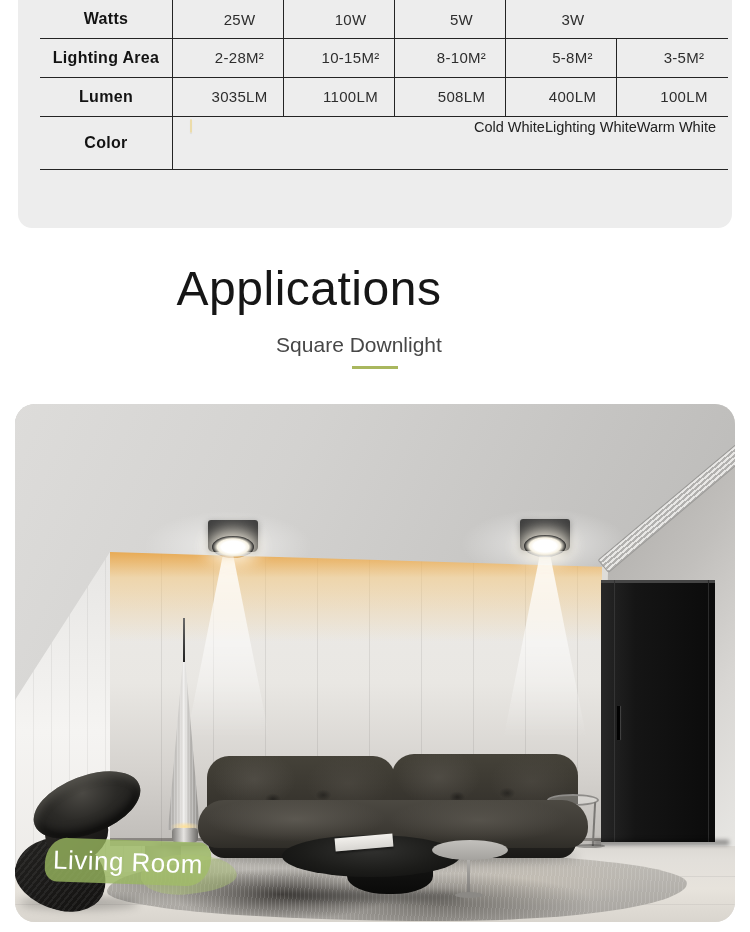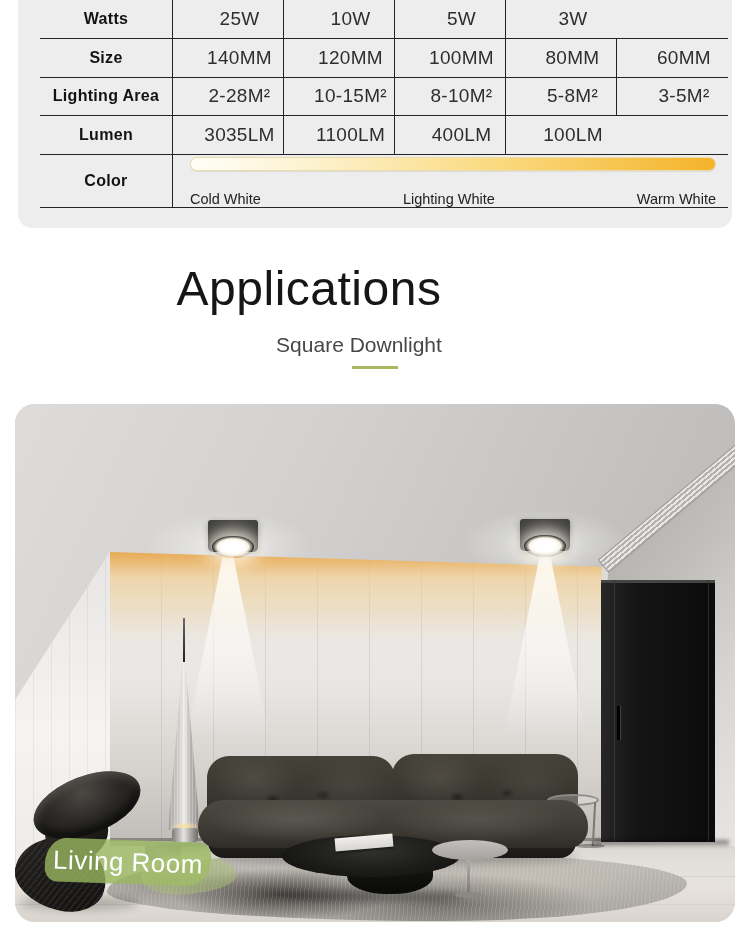--- a/index.html
+++ b/index.html
@@ -7,27 +7,27 @@
         font-family:"Liberation Sans",sans-serif;}
 
   
   .spec-panel{position:absolute;left:18px;top:0;width:714px;height:228px;
               background:#ededed;border-radius:0 0 14px 14px;}
   .spec{position:absolute;left:40px;top:0;width:688px;}
   .srow{display:grid;grid-template-columns:133px repeat(5,1fr);
         border-bottom:1.5px solid #242424;box-sizing:border-box;height:39px;gap:23px;}
   .srow.h38{height:38.5px;}
   .scell{display:flex;align-items:center;justify-content:center;
-         font-size:19px;color:#2e2e2e;letter-spacing:.3px;height:100%;box-sizing:border-box;}
+         font-size:15px;color:#2e2e2e;letter-spacing:.3px;height:100%;box-sizing:border-box;}
   .slabel{font-weight:bold;font-size:16px;color:#131313;border-right:1.5px solid #242424;}
   .sval{border-right:1.5px solid #242424;}
   .srow .sval:last-child{border-right:none;}
   .crow{display:grid;grid-template-columns:133px 1fr;
         border-bottom:1.5px solid #242424;box-sizing:border-box;height:53px;}
-  .ccell{display:flex;flex-direction:column;justify-content:space-between;gap:18px;
+  .ccell{display:flex;flex-direction:row;justify-content:space-between;gap:18px;
          padding:2px 12px 0 17px;box-sizing:border-box;}
   .cbar{height:12px;border-radius:7px;border:1px solid #ecdcaa;
         background:linear-gradient(90deg,#fffef8 0%,#fdf3d1 22%,#fada80 58%,#f4b32b 100%);
         box-shadow:0 1px 1px rgba(0,0,0,.08);}
   .clabels{display:flex;justify-content:space-between;font-size:14.5px;color:#222;}
 
   
   .app-title{position:absolute;top:261px;left:0;width:618px;text-align:center;
              font-size:48px;font-weight:500;color:#161616;letter-spacing:.5px;}
   .app-sub{position:absolute;top:333px;left:0;width:718px;text-align:center;
@@ -187,42 +187,35 @@
   <div class="spec">
 
     <div class="srow">
       <div class="scell slabel">Watts</div>
       <div class="scell sval">25W</div>
       <div class="scell sval">10W</div>
       <div class="scell sval">5W</div>
       <div class="scell sval">3W</div>
     </div>
 
-    <div class="srow h38">
-      <div class="scell slabel">Size</div>
-      <div class="scell sval">140MM</div>
-      <div class="scell sval">120MM</div>
-      <div class="scell sval">100MM</div>
-      <div class="scell sval">80MM</div>
-      <div class="scell sval">60MM</div>
-    </div>
 
     <div class="srow h38">
       <div class="scell slabel">Lighting Area</div>
       <div class="scell sval">2-28M²</div>
       <div class="scell sval">10-15M²</div>
       <div class="scell sval">8-10M²</div>
       <div class="scell sval">5-8M²</div>
       <div class="scell sval">3-5M²</div>
     </div>
 
     <div class="srow">
       <div class="scell slabel">Lumen</div>
       <div class="scell sval">3035LM</div>
       <div class="scell sval">1100LM</div>
+      <div class="scell sval">508LM</div>
       <div class="scell sval">400LM</div>
       <div class="scell sval">100LM</div>
     </div>
 
     <div class="crow">
       <div class="scell slabel">Color</div>
       <div class="ccell">
         <div class="cbar"></div>
         <div class="clabels">
           <span>Cold White</span>

